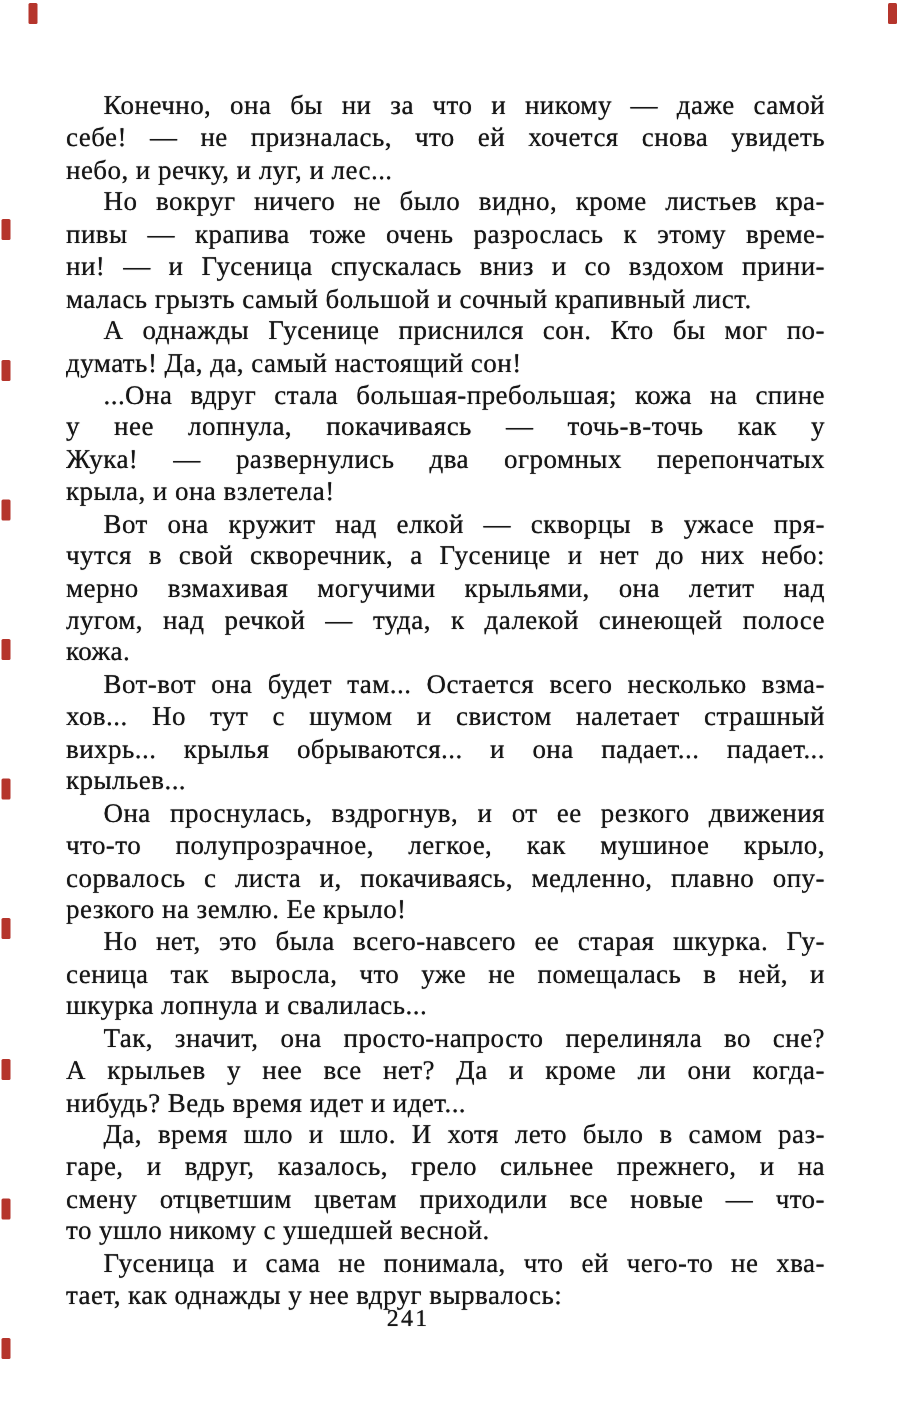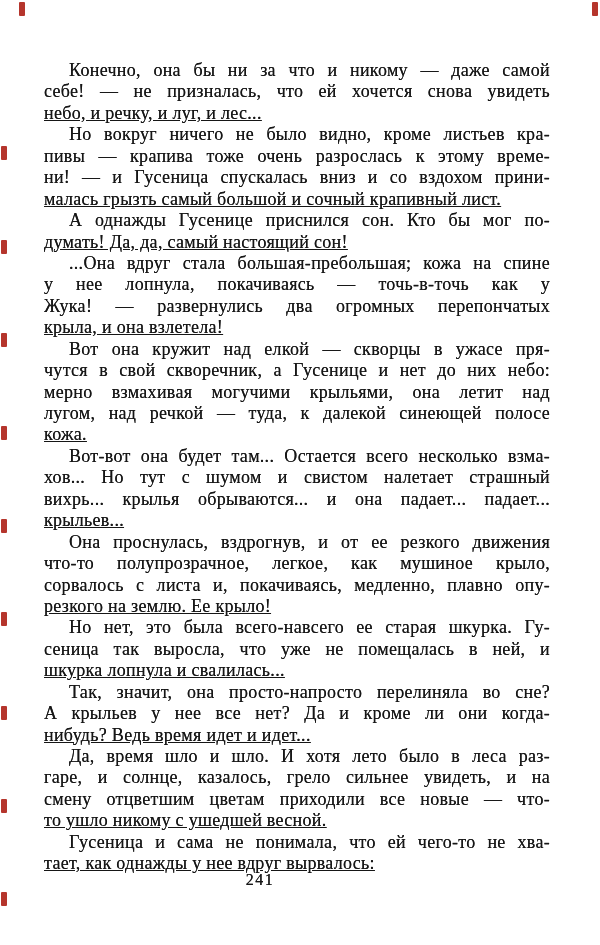--- a/index.html
+++ b/index.html
@@ -28,25 +28,25 @@
     letter-spacing: 0.3px;
     text-shadow: 0 0 0.5px rgba(22,22,22,0.85);
   }
   .line {
     height: 21.45px;
     overflow: hidden;
     text-align: justify;
     text-align-last: justify;
   }
   .line.pfirst { text-indent: 25px; }
-  .line.plast  { text-align-last: left; text-decoration: underline; }
+  .line.plast  { text-align-last: left; }
   .page-number {
     position: absolute;
     top: 871px;
-    left: 4px;
+    left: 16px;
     width: 512px;
     text-align: center;
     font-size: 16px;
     letter-spacing: 1.5px;
     text-shadow: 0 0 0.5px rgba(22,22,22,0.85);
   }
   .scan-mark {
     position: absolute;
     border-radius: 1px;
   }
@@ -81,22 +81,22 @@
       <div class="line pfirst">Она проснулась, вздрогнув, и от ее резкого движения</div>
       <div class="line">что-то полупрозрачное, легкое, как мушиное крыло,</div>
       <div class="line">сорвалось с листа и, покачиваясь, медленно, плавно опу-</div>
       <div class="line plast">резкого на землю. Ее крыло!</div>
       <div class="line pfirst">Но нет, это была всего-навсего ее старая шкурка. Гу-</div>
       <div class="line">сеница так выросла, что уже не помещалась в ней, и</div>
       <div class="line plast">шкурка лопнула и свалилась...</div>
       <div class="line pfirst">Так, значит, она просто-напросто перелиняла во сне?</div>
       <div class="line">А крыльев у нее все нет? Да и кроме ли они когда-</div>
       <div class="line plast">нибудь? Ведь время идет и идет...</div>
-      <div class="line pfirst">Да, время шло и шло. И хотя лето было в леса раз-</div>
-      <div class="line">гаре, и солнце, казалось, грело сильнее увидеть, и на</div>
+      <div class="line pfirst">Да, время шло и шло. И хотя лето было в самом раз-</div>
+      <div class="line">гаре, и вдруг, казалось, грело сильнее прежнего, и на</div>
       <div class="line">смену отцветшим цветам приходили все новые — что-</div>
       <div class="line plast">то ушло никому с ушедшей весной.</div>
       <div class="line pfirst">Гусеница и сама не понимала, что ей чего-то не хва-</div>
       <div class="line plast">тает, как однажды у нее вдруг вырвалось:</div>
     </div>
   <div class="page-number">241</div>
   <div>
       <div class="scan-mark" style="left: 1px; top: 146px; width: 6px; height: 14px; background: rgb(181, 53, 44);"></div>
       <div class="scan-mark" style="left: 1px; top: 240px; width: 6px; height: 14px; background: rgb(181, 53, 44);"></div>
       <div class="scan-mark" style="left: 1px; top: 333px; width: 6px; height: 14px; background: rgb(181, 53, 44);"></div>

